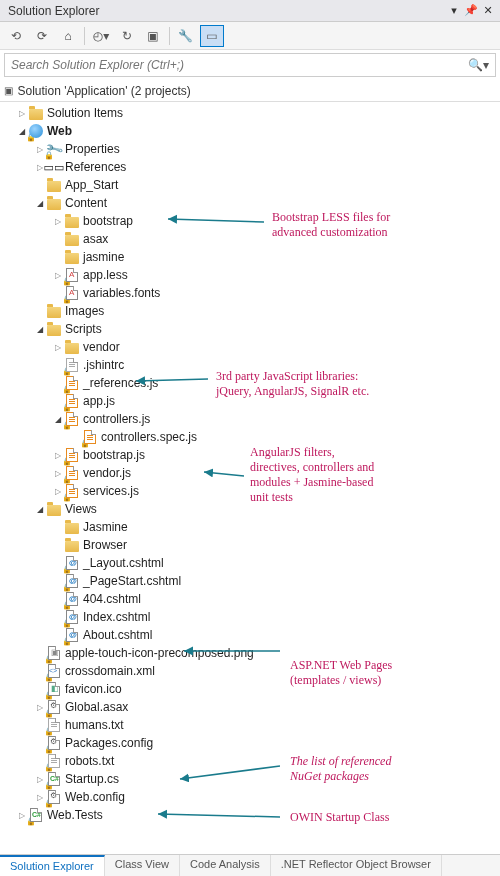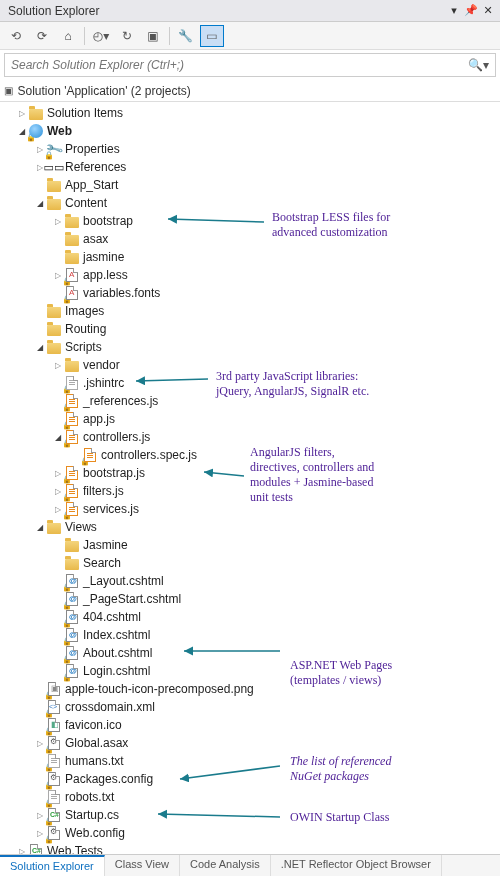--- a/index.html
+++ b/index.html
@@ -91,21 +91,21 @@
   flex-shrink: 0;
 }
 .label { color:#1e1e1e; }
 .pad { display:inline-block; flex-shrink:0; }
 
 .annot {
   position:absolute;
   font-family: "Comic Sans MS", "Segoe Script", cursive;
   font-size: 12px;
   line-height: 1.25;
-  color: #4c1d95;
+  color: #be185d;
   pointer-events: none;
 }
 .arrow {
   position:absolute;
   pointer-events:none;
 }
 
 .bottomtabs {
   position:absolute;
   bottom:0; left:0; right:0;
@@ -291,28 +291,20 @@
     <div class="row">
       <span class="pad" style="width:30px"></span>
       <span class="expander none"></span>
       <span class="icon">
         <span class="fld"></span>
       </span>
       <span class="label">Images</span>
     </div>
     <div class="row">
       <span class="pad" style="width:30px"></span>
-      <span class="expander none"></span>
-      <span class="icon">
-        <span class="fld"></span>
-      </span>
-      <span class="label">Routing</span>
-    </div>
-    <div class="row">
-      <span class="pad" style="width:30px"></span>
       <span class="expander open"></span>
       <span class="icon">
         <span class="fld"></span>
       </span>
       <span class="label">Scripts</span>
     </div>
     <div class="row">
       <span class="pad" style="width:48px"></span>
       <span class="expander closed"></span>
       <span class="icon">
@@ -388,21 +380,21 @@
     </div>
     <div class="row">
       <span class="pad" style="width:48px"></span>
       <span class="expander closed"></span>
       <span style="position:relative;width:0">
         <span style="position:absolute;left:-2px;top:2px;font-size:8px;color:#0066b8">🔒</span>
       </span>
       <span class="icon js">
         <span class="filei"></span>
       </span>
-      <span class="label">filters.js</span>
+      <span class="label">vendor.js</span>
     </div>
     <div class="row">
       <span class="pad" style="width:48px"></span>
       <span class="expander closed"></span>
       <span style="position:relative;width:0">
         <span style="position:absolute;left:-2px;top:2px;font-size:8px;color:#0066b8">🔒</span>
       </span>
       <span class="icon js">
         <span class="filei"></span>
       </span>
@@ -423,21 +415,21 @@
         <span class="fld"></span>
       </span>
       <span class="label">Jasmine</span>
     </div>
     <div class="row">
       <span class="pad" style="width:48px"></span>
       <span class="expander none"></span>
       <span class="icon">
         <span class="fld"></span>
       </span>
-      <span class="label">Search</span>
+      <span class="label">Browser</span>
     </div>
     <div class="row">
       <span class="pad" style="width:48px"></span>
       <span class="expander none"></span>
       <span style="position:relative;width:0">
         <span style="position:absolute;left:-2px;top:2px;font-size:8px;color:#0066b8">🔒</span>
       </span>
       <span class="icon cshtml">
         <span class="filei"></span>
       </span>
@@ -479,31 +471,20 @@
     <div class="row">
       <span class="pad" style="width:48px"></span>
       <span class="expander none"></span>
       <span style="position:relative;width:0">
         <span style="position:absolute;left:-2px;top:2px;font-size:8px;color:#0066b8">🔒</span>
       </span>
       <span class="icon cshtml">
         <span class="filei"></span>
       </span>
       <span class="label">About.cshtml</span>
-    </div>
-    <div class="row">
-      <span class="pad" style="width:48px"></span>
-      <span class="expander none"></span>
-      <span style="position:relative;width:0">
-        <span style="position:absolute;left:-2px;top:2px;font-size:8px;color:#0066b8">🔒</span>
-      </span>
-      <span class="icon cshtml">
-        <span class="filei"></span>
-      </span>
-      <span class="label">Login.cshtml</span>
     </div>
     <div class="row">
       <span class="pad" style="width:30px"></span>
       <span class="expander none"></span>
       <span style="position:relative;width:0">
         <span style="position:absolute;left:-2px;top:2px;font-size:8px;color:#0066b8">🔒</span>
       </span>
       <span class="icon png">
         <span class="filei"></span>
       </span>

